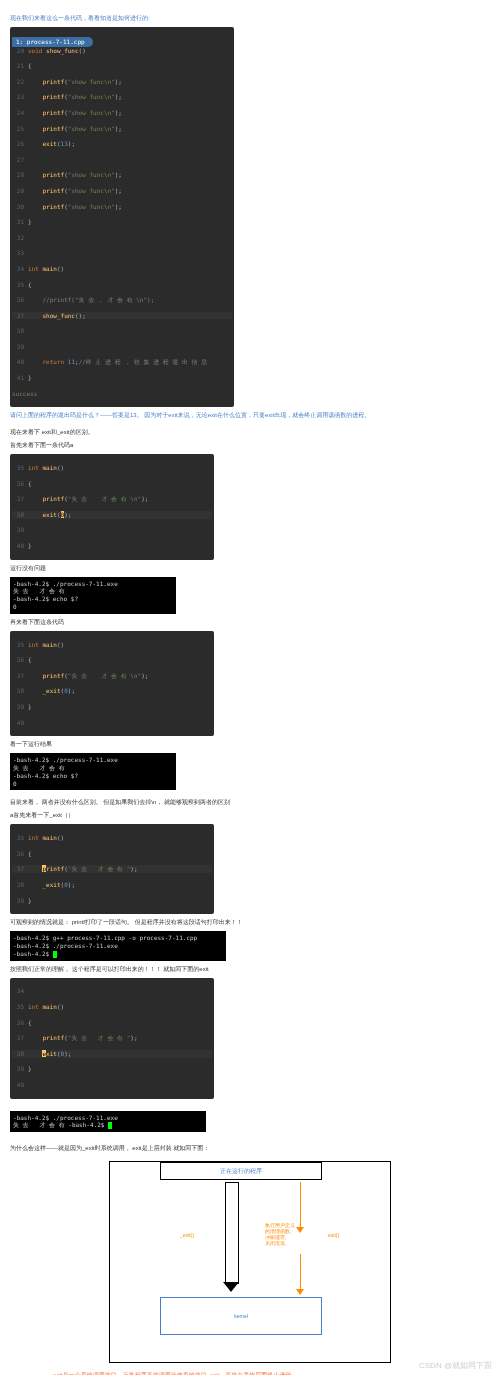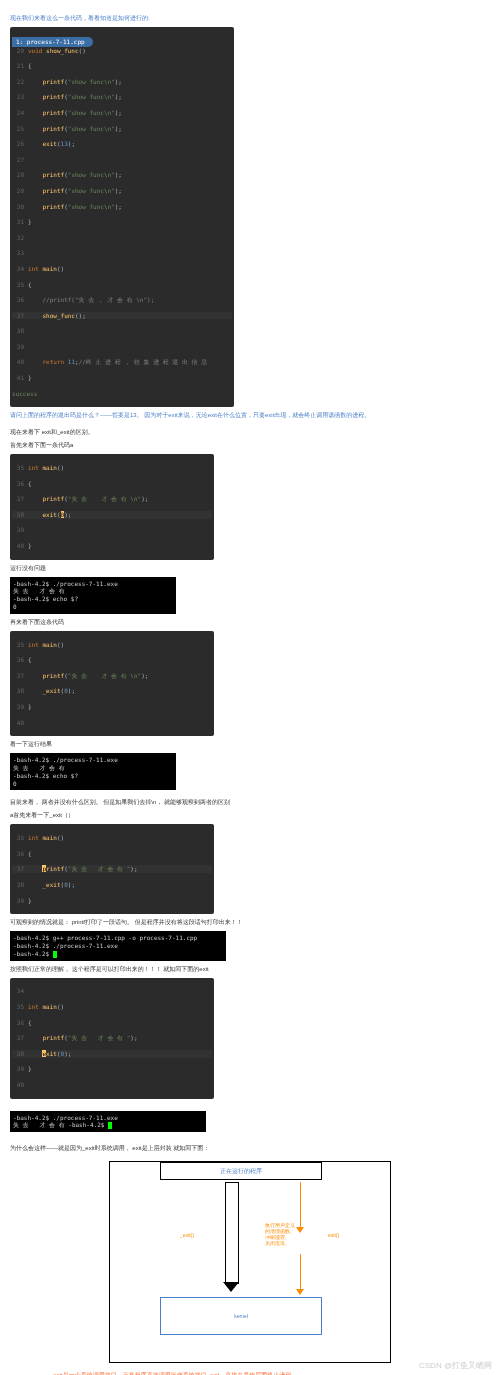--- a/index.html
+++ b/index.html
@@ -141,13 +141,13 @@
 冲刷缓存,
 关闭流等。</div>
   <div class="dbox" style="top:135px;left:50px;width:160px;height:36px;border-color:#4a7ec8;color:#4a7ec8;line-height:36px;font-size:5px">kernel</div>
 </div>
 
 <div style="margin-left:40px">
 <div class="txt orange">_exit是一个系统调用接口，正常程序直接调用操作系统接口_exit，直接在系统层面终止进程。</div>
 
 </div>
 
-<div class="watermark">CSDN @打鱼又晒网</div>
+<div class="watermark">CSDN @就如同下面</div>
 
 </body></html>

